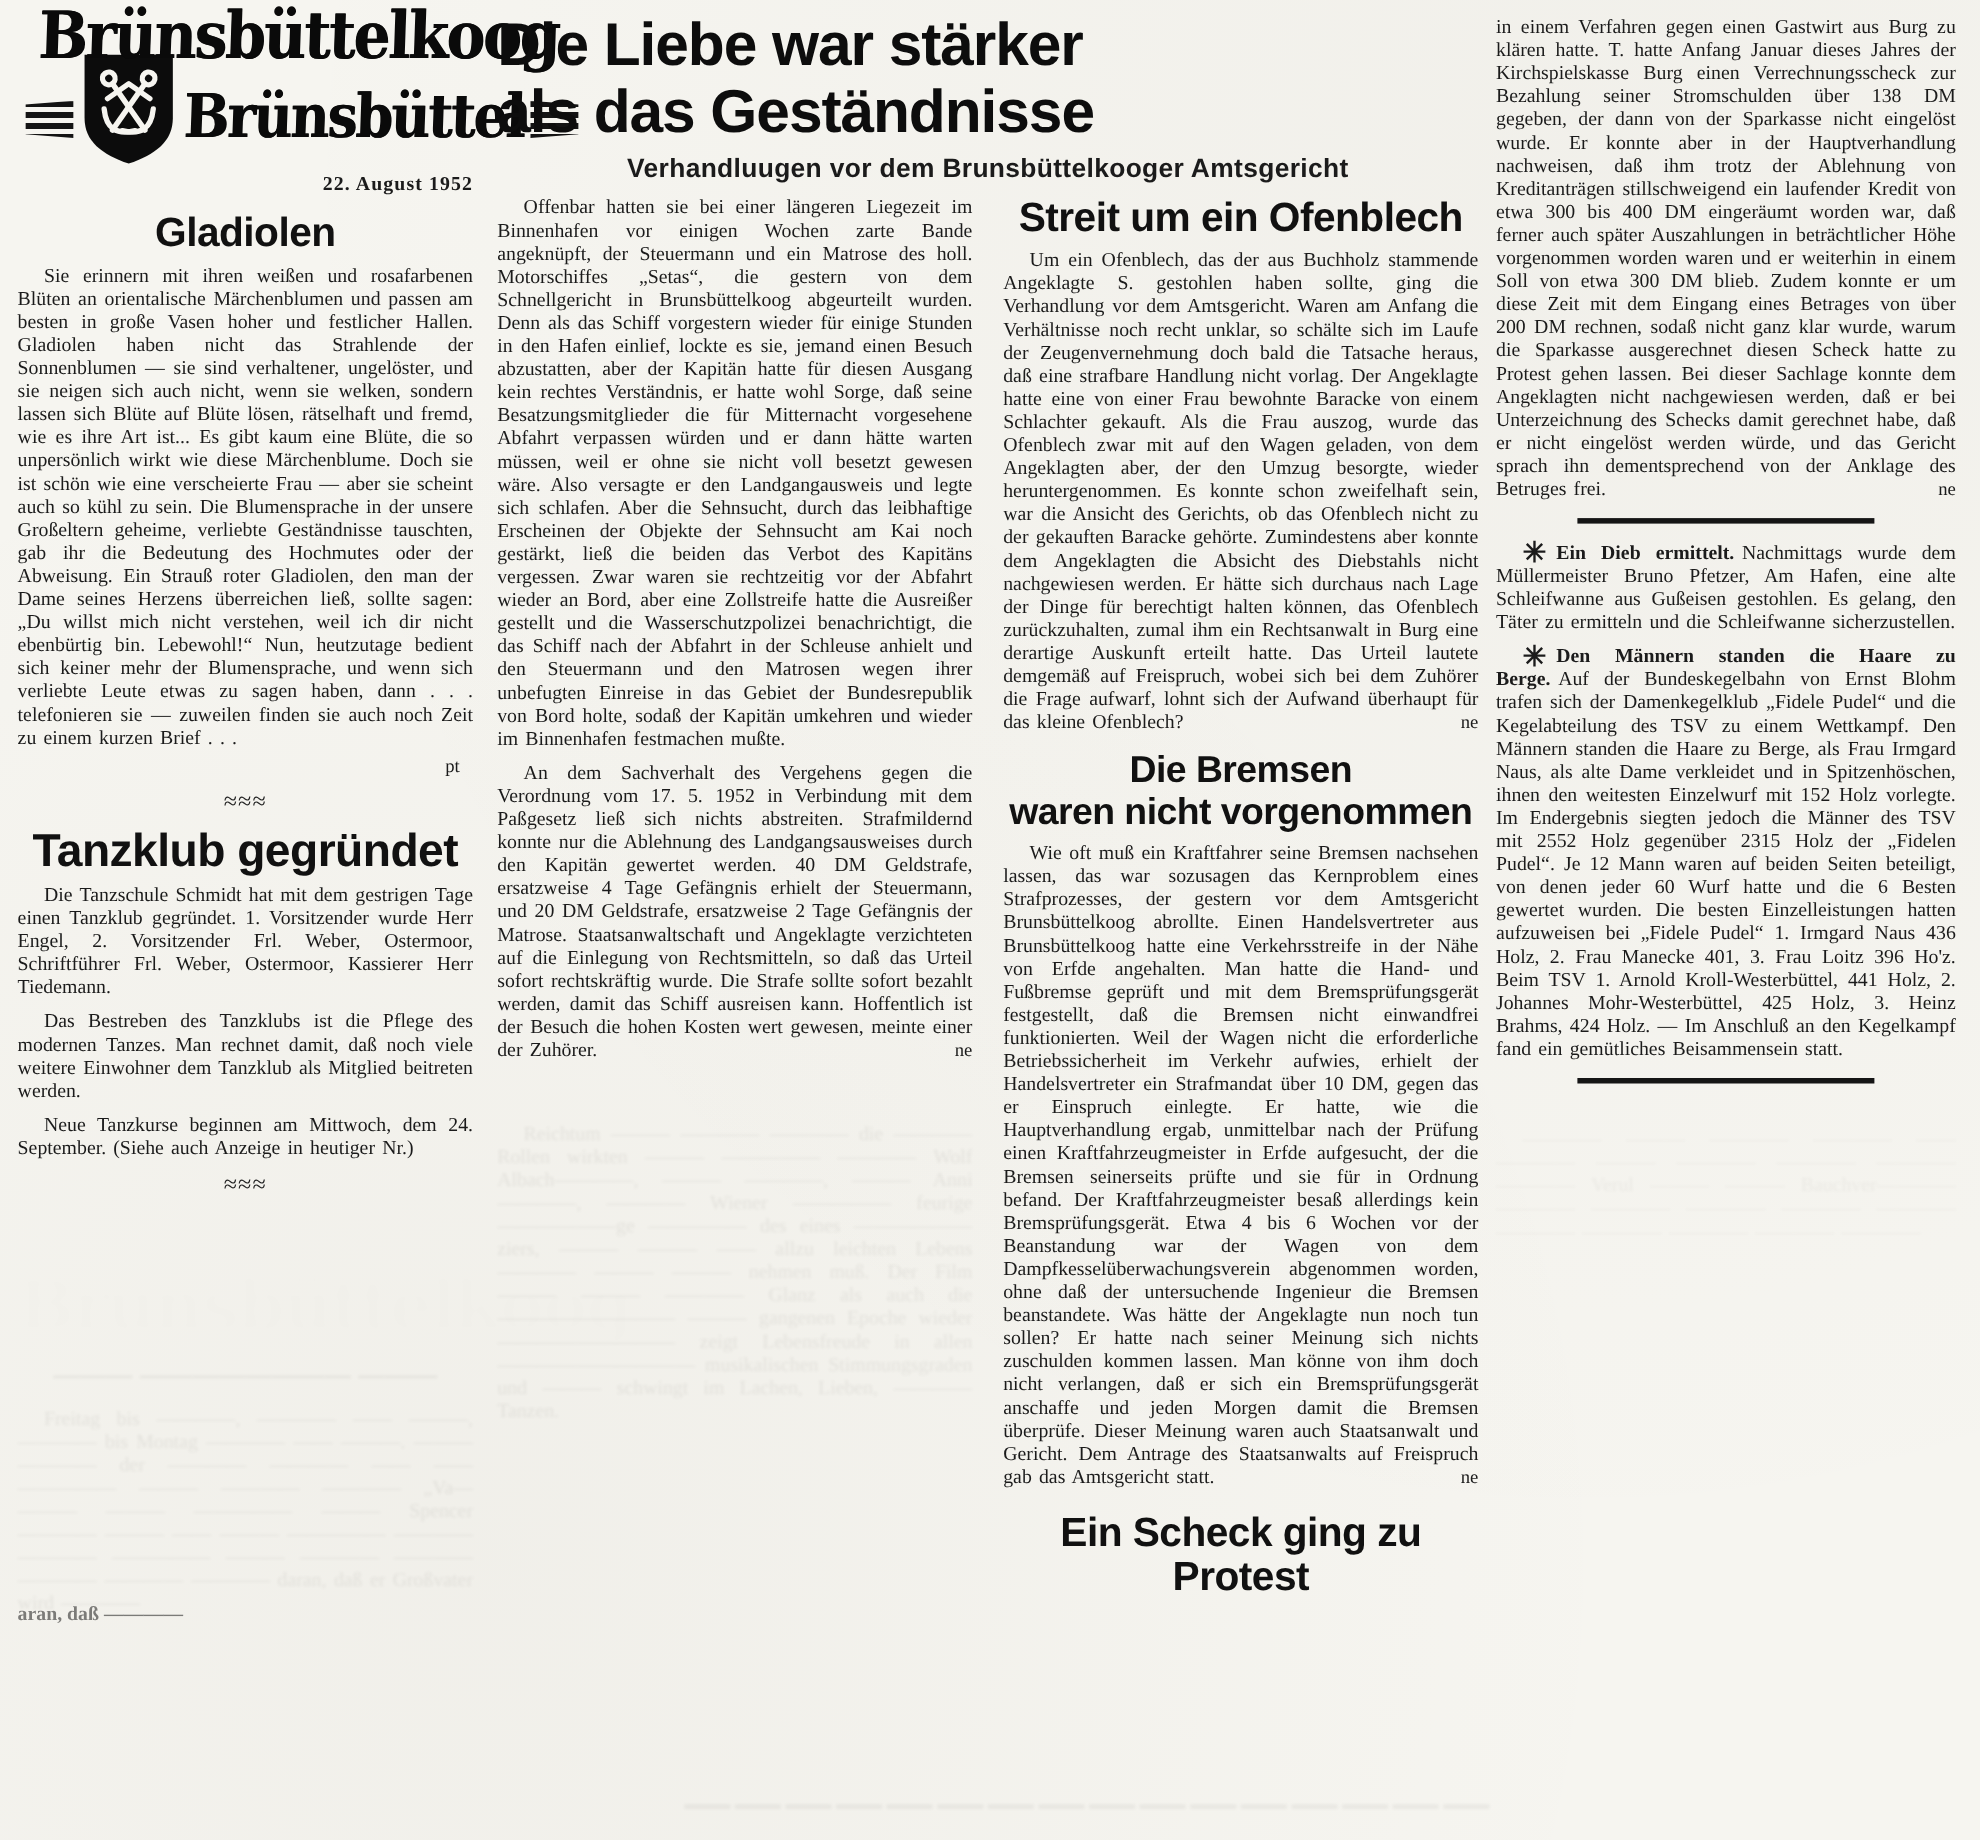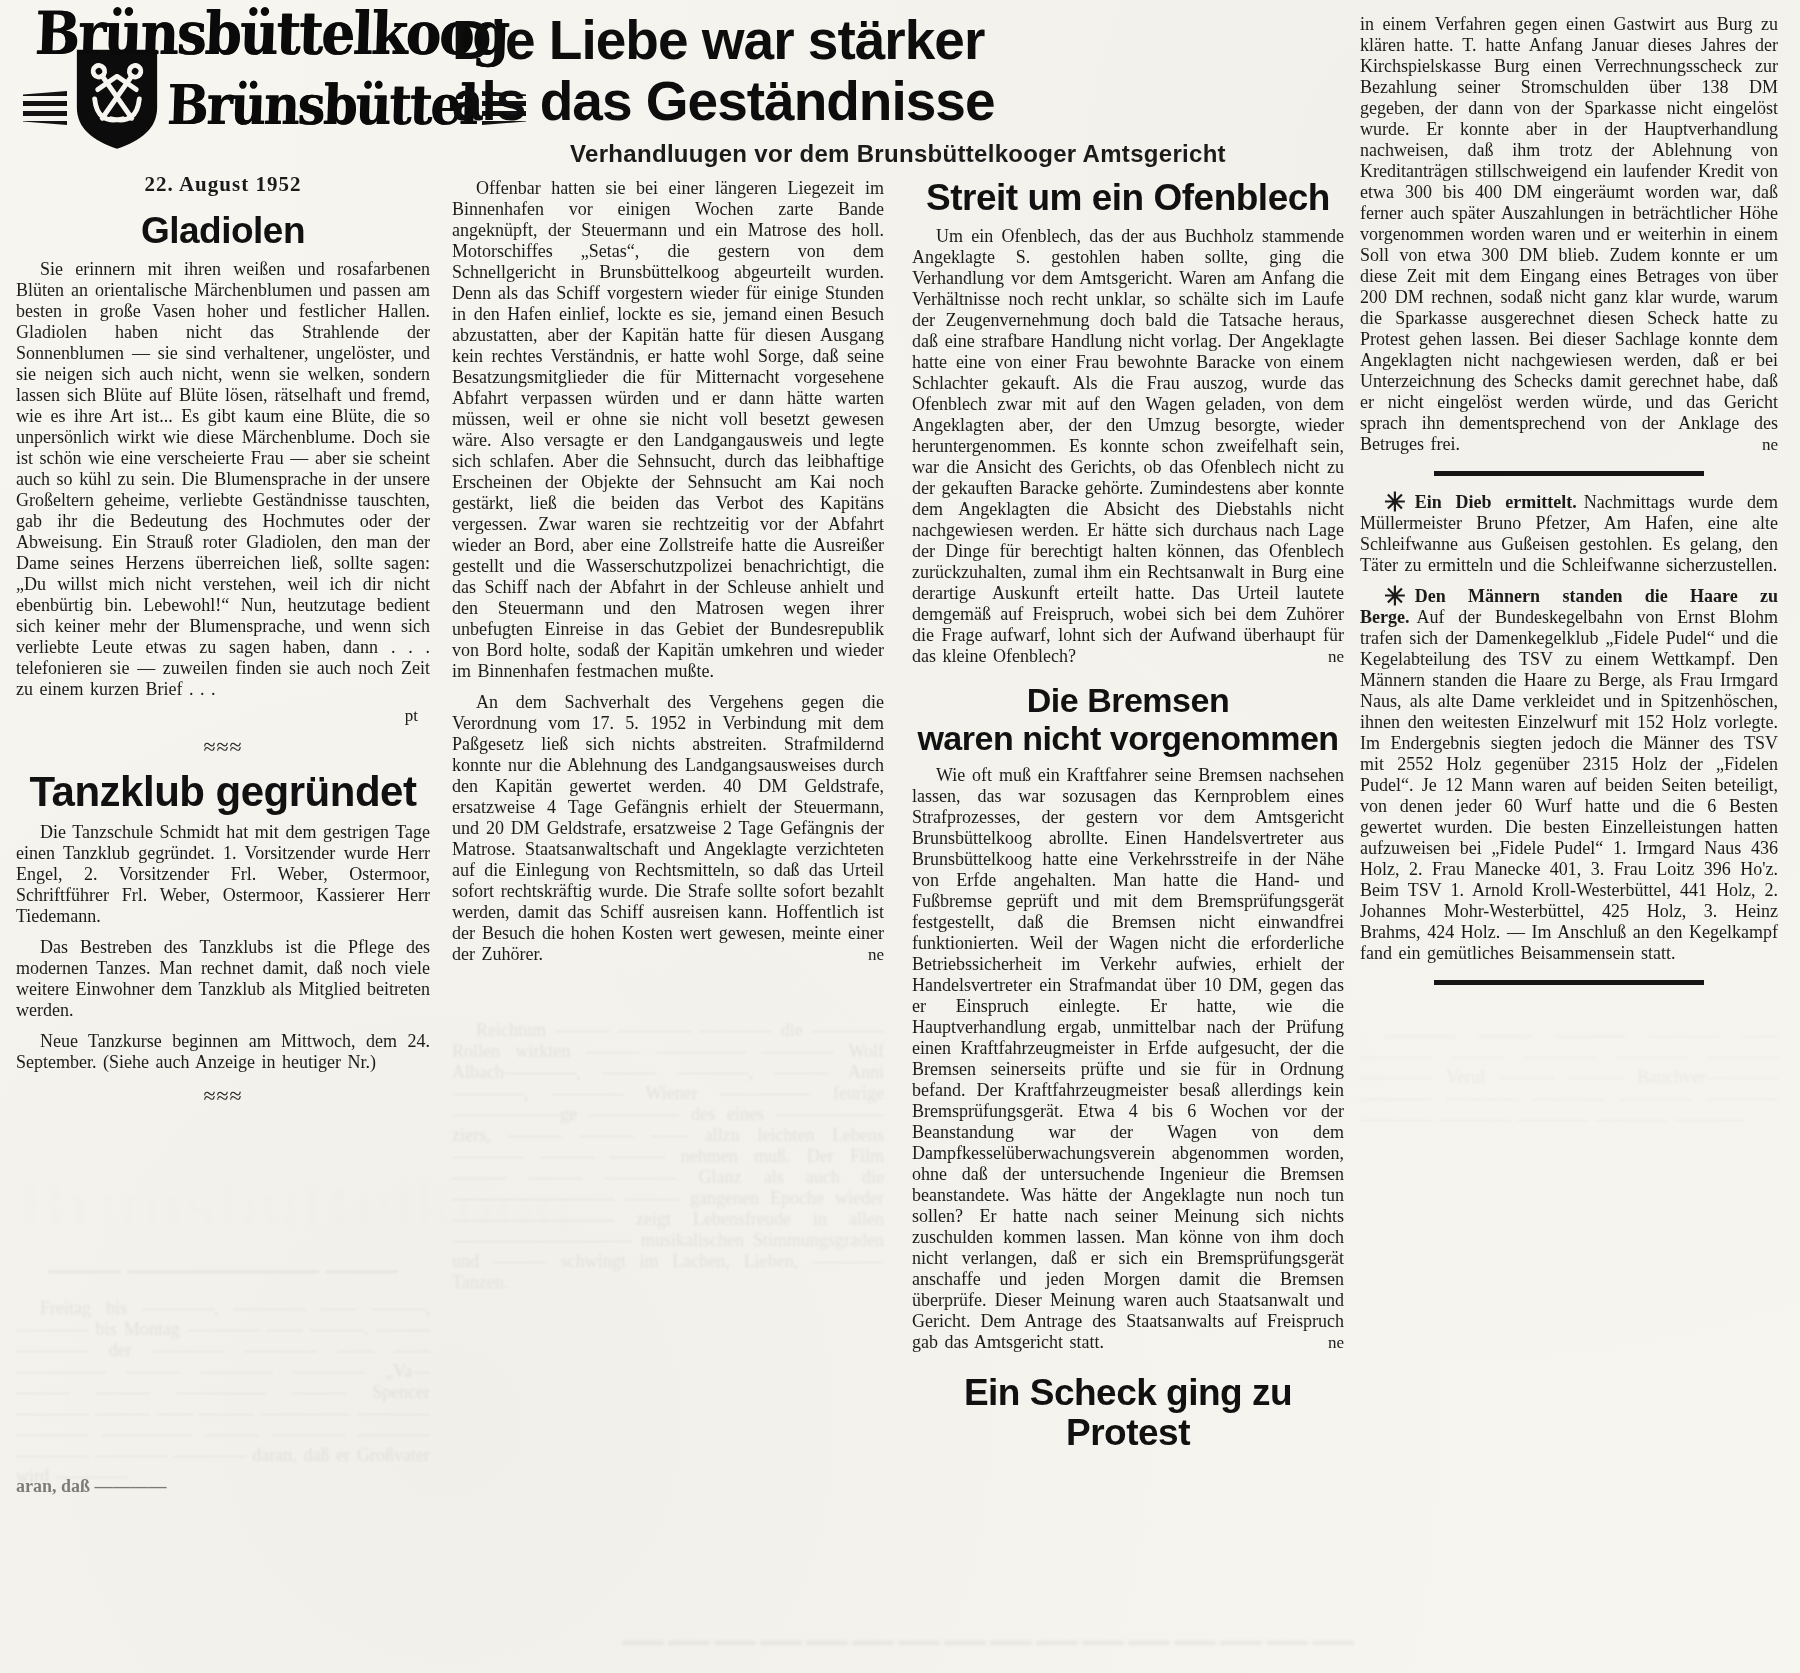--- a/index.html
+++ b/index.html
@@ -36,21 +36,21 @@
            transform:skewX(-2deg) scaleY(1.12);transform-origin:left bottom;
            letter-spacing:-2px;white-space:nowrap;text-shadow:.6px 0 #0a0a0a;}
   .mast-line1{font-size:53px;line-height:56px;text-align:center;margin-left:18px;}
   .mast-row{display:flex;align-items:center;margin-top:4px;}
   .mast-line2{font-size:49px;}
   .deco{display:inline-block;width:44px;height:34px;flex:none;margin:0 7px;
         background:repeating-linear-gradient(#141414 0 5px,transparent 5px 10px);
         clip-path:polygon(0 10%,100% 0,100% 100%,0 90%);}
   .deco-right{clip-path:polygon(0 0,100% 10%,100% 90%,0 100%);}
   .shield{flex:none;margin:-20px 6px -8px 0;}
-  .mast-date{font-size:21px;font-weight:bold;text-align:center;margin-top:24px;letter-spacing:1px;}
+  .mast-date{font-size:18px;font-weight:bold;text-align:right;margin-top:8px;letter-spacing:1px;}
   
   .ghost{color:#44403a;opacity:.09;filter:blur(1.3px);}
   .ghost .body{margin-bottom:4px;}
   .ghost-big{font-size:62px;font-weight:bold;font-family:"DejaVu Serif",serif;opacity:.055;
              filter:blur(2.4px);text-align:center;white-space:nowrap;letter-spacing:-2px;}
   .ghost-line{text-align:center;font-weight:bold;font-family:"Liberation Sans",sans-serif;
               font-size:24px;margin:14px 0;opacity:.8;}
   .ghost-banner{position:absolute;left:170px;bottom:-4px;width:620px;
                 font-family:"Liberation Sans",sans-serif;font-weight:bold;font-size:42px;
                 letter-spacing:4px;color:#3f3b34;opacity:.06;filter:blur(1.6px);white-space:nowrap;}

